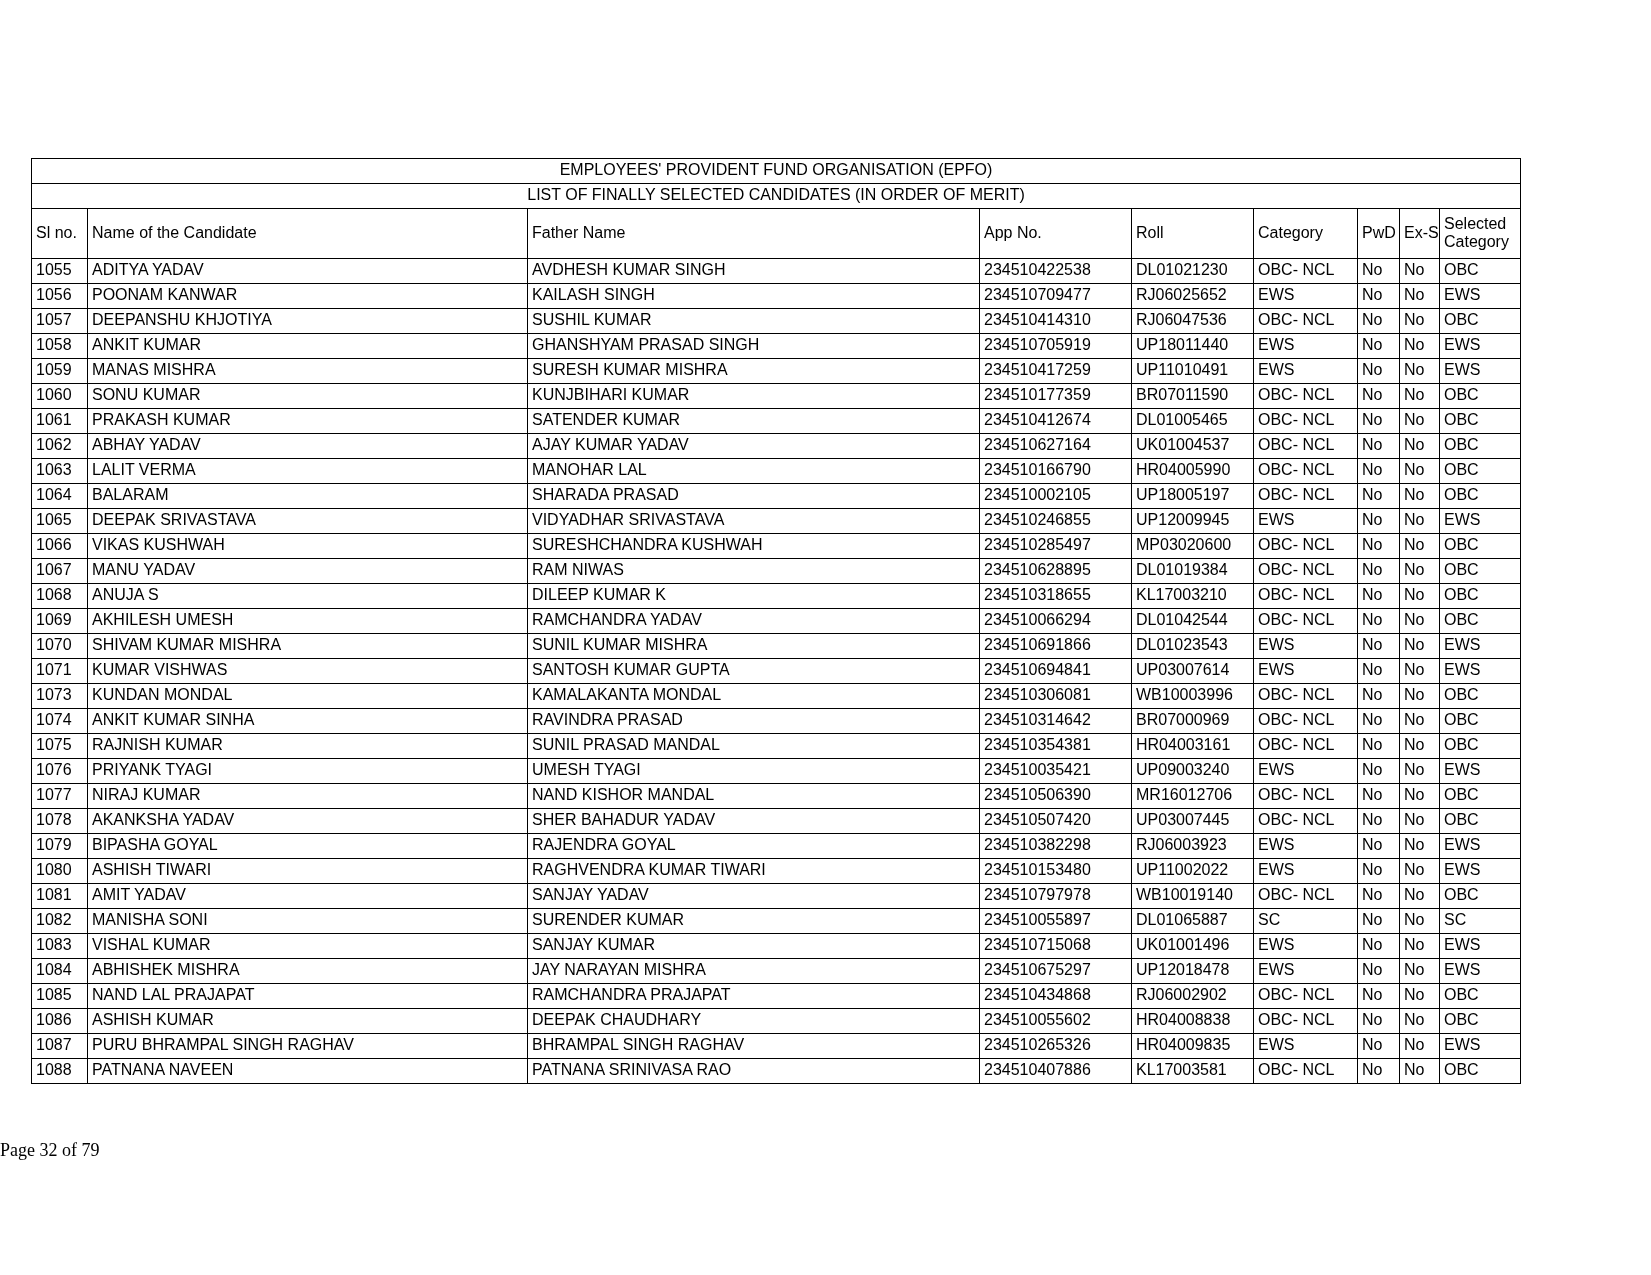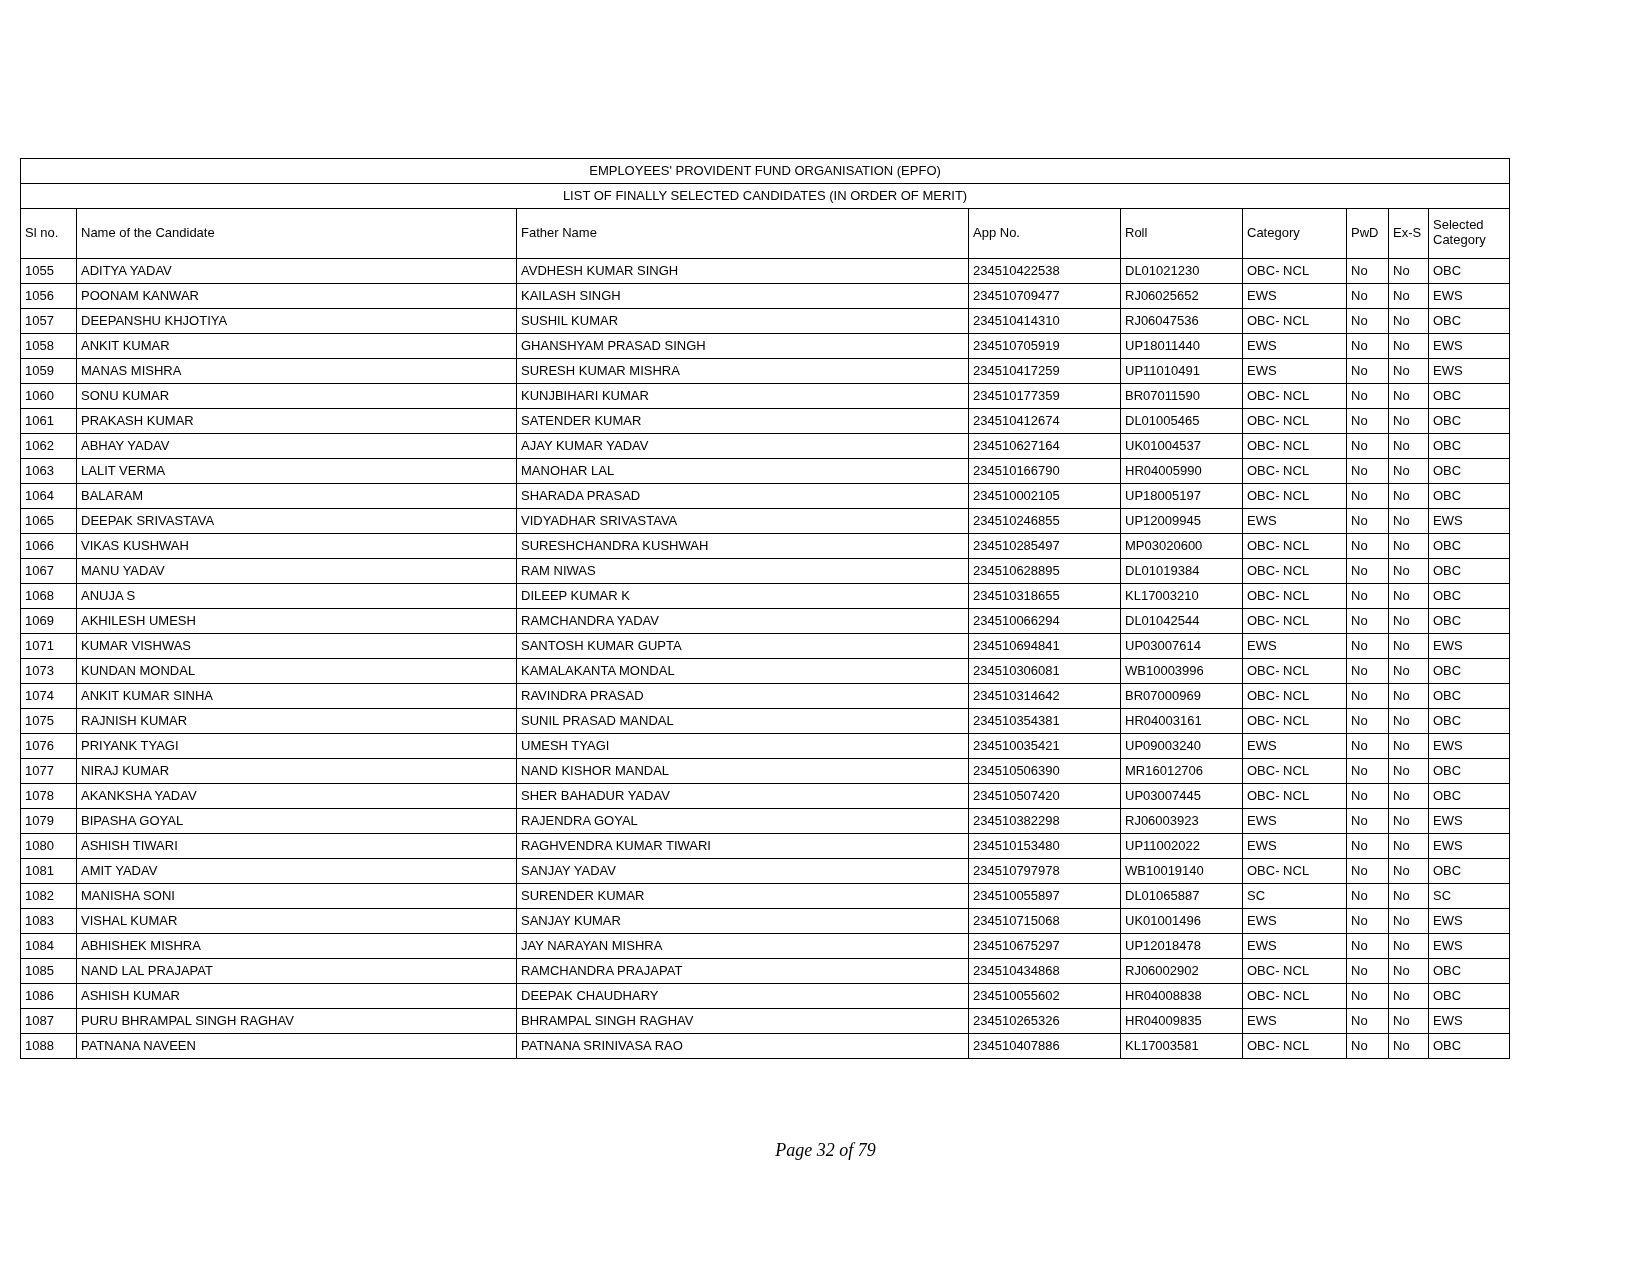--- a/index.html
+++ b/index.html
@@ -17,26 +17,26 @@
   }
   .page {
     position: absolute;
     left: 0;
     top: 0;
     width: 1651px;
     height: 1275px;
   }
   .doc-table {
     position: absolute;
-    left: 20px;
+    left: 31px;
     top: 158px;
     width: 1437px;
     border-collapse: collapse;
     table-layout: fixed;
-    font-size: 13px;
+    font-size: 16px;
     line-height: 1.05;
   }
   .doc-table td {
     border: 1.4px solid #000000;
     padding: 1px 4px 2px 4px;
     vertical-align: middle;
     white-space: nowrap;
     overflow: hidden;
     height: 21px;
   }
@@ -66,24 +66,23 @@
   .c-cat   { width: 104px; }
   .c-pwd   { width: 42px; }
   .c-exs   { width: 40px; }
   .c-selc  { width: 81px; }
 
   .footer {
     position: absolute;
     top: 1140px;
     left: 0;
     width: 1651px;
-    text-align: center;
+    text-align: left;
     font-size: 18px;
     font-family: "Liberation Serif", serif;
-    font-style: italic;
   }
 </style>
 </head>
 <body>
 
 <div class="page">
 
   <table class="doc-table">
     <colgroup>
       <col class="c-sl">
@@ -273,20 +272,31 @@
           <td>AKHILESH UMESH</td>
           <td>RAMCHANDRA YADAV</td>
           <td>234510066294</td>
           <td>DL01042544</td>
           <td>OBC- NCL</td>
           <td>No</td>
           <td>No</td>
           <td>OBC</td>
         </tr>
         <tr>
+          <td>1070</td>
+          <td>SHIVAM KUMAR MISHRA</td>
+          <td>SUNIL KUMAR MISHRA</td>
+          <td>234510691866</td>
+          <td>DL01023543</td>
+          <td>EWS</td>
+          <td>No</td>
+          <td>No</td>
+          <td>EWS</td>
+        </tr>
+        <tr>
           <td>1071</td>
           <td>KUMAR VISHWAS</td>
           <td>SANTOSH KUMAR GUPTA</td>
           <td>234510694841</td>
           <td>UP03007614</td>
           <td>EWS</td>
           <td>No</td>
           <td>No</td>
           <td>EWS</td>
         </tr>

